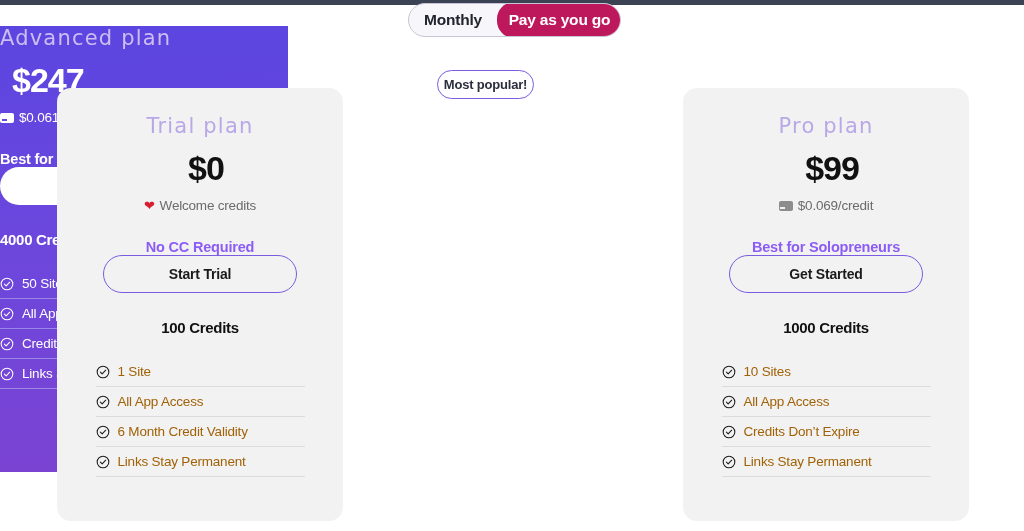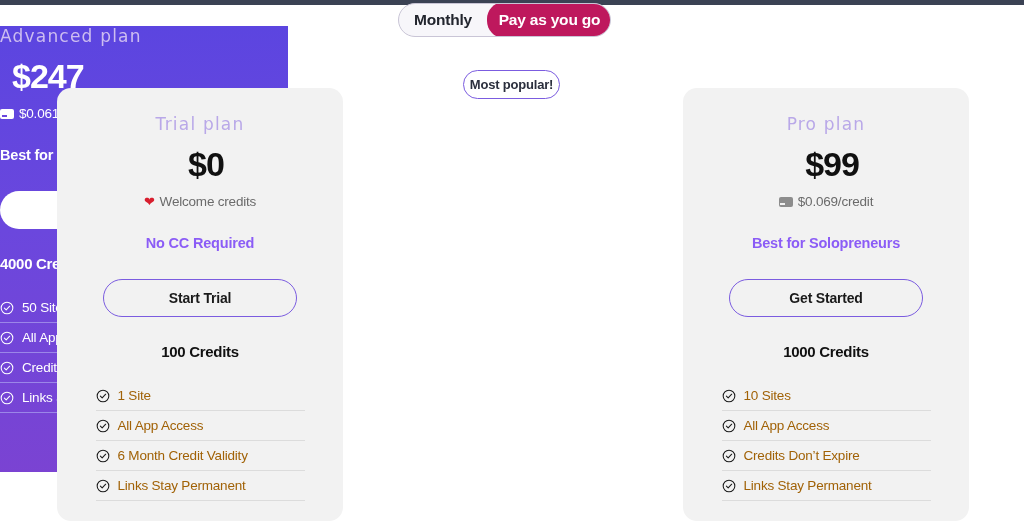--- a/index.html
+++ b/index.html
@@ -22,21 +22,21 @@
     top: 0; left: 0;
     width: 1024px;
     height: 5px;
     background: #3b4254;
   }
 
   
   #billing-toggle {
     position: absolute;
     top: 3px;
-    left: 398px;
+    left: 408px;
     width: 213px;
     height: 34px;
     border-radius: 17px;
     background: #f7f6fa;
     border: 1.5px solid #c9c5d6;
     display: flex;
     align-items: center;
     overflow: hidden;
   }
   .toggle-opt {
@@ -86,41 +86,41 @@
     left: 369px;
     width: 288px;
     height: 446px;
     background: linear-gradient(178deg, #5b45e0 0%, #6b47dd 45%, #7b43d2 100%);
   }
 
   
   #most-popular-badge {
     position: absolute;
     top: 70px;
-    left: 463px;
+    left: 437px;
     width: 97px;
     height: 29px;
     border-radius: 15px;
     background: #ffffff;
     border: 1.6px solid #7b5ce0;
     display: flex;
     align-items: center;
     justify-content: center;
     font-size: 13px;
     font-weight: bold;
     color: #2b2f3d;
     letter-spacing: -0.2px;
     z-index: 5;
   }
 
   
   .plan-name {
     margin-top: 26px;
     font-family: "DejaVu Sans", sans-serif;
-    font-size: 17px;
+    font-size: 21px;
     font-weight: normal;
     letter-spacing: 1.2px;
     color: #b9a8e8;
   }
   #card-advanced .plan-name { color: #cdbdf0; }
 
   
   .plan-price {
     margin-top: 11px;
     font-size: 34px;
@@ -174,21 +174,20 @@
     margin-top: 26px;
     font-size: 14.5px;
     font-weight: bold;
     color: #8b5cf6;
     letter-spacing: -0.2px;
   }
   #card-advanced .plan-tagline { color: #ffffff; }
 
   
   .cta-btn {
-    margin-top: 28px;
     width: 194px;
     height: 38px;
     border-radius: 19px;
     display: flex;
     align-items: center;
     justify-content: center;
     font-size: 14px;
     font-weight: bold;
     letter-spacing: -0.2px;
     cursor: pointer;

